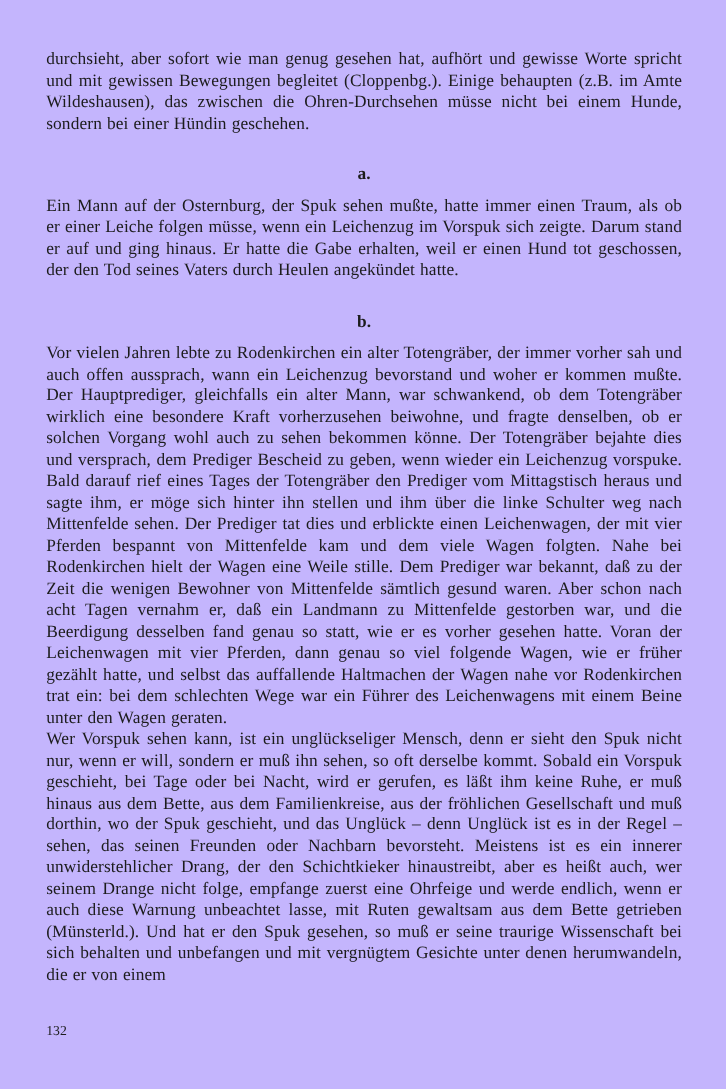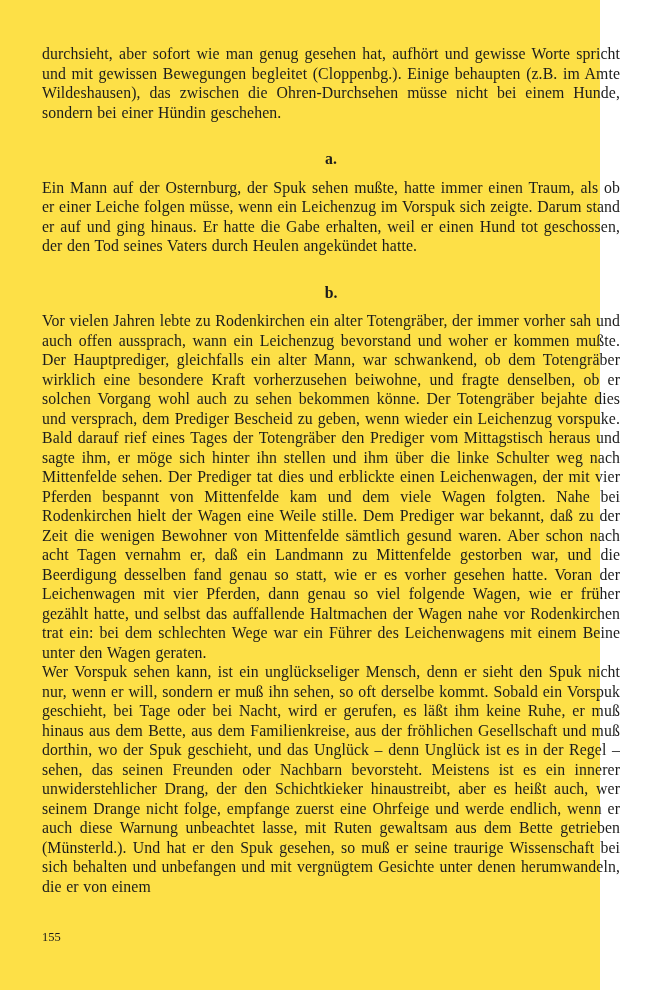--- a/index.html
+++ b/index.html
@@ -12,23 +12,23 @@
     height: 990px;
     position: relative;
     overflow: hidden;
     font-family: "Liberation Serif", "DejaVu Serif", serif;
     color: #1c1c1c;
   }
   .page {
     position: absolute;
     top: 0;
     left: 0;
-    width: 600px;
+    width: 660px;
     height: 990px;
-    background: #fde047;
+    background: #c4b5fd;
   }
   .text-block {
     position: absolute;
     top: 44px;
     left: 42px;
     width: 578px;
   }
   .body-para {
     margin: 0;
     font-size: 15.8px;
@@ -68,14 +68,14 @@
 
     <div class="section-heading">b.</div>
 
     <p class="body-para">Vor vielen Jahren lebte zu Rodenkirchen ein alter Totengräber, der immer vorher sah und auch offen aussprach, wann ein Leichenzug bevorstand und woher er kommen mußte. Der Hauptprediger, gleichfalls ein alter Mann, war schwankend, ob dem Totengräber wirklich eine besondere Kraft vorherzusehen beiwohne, und fragte denselben, ob er solchen Vorgang wohl auch zu sehen bekommen könne. Der Totengräber bejahte dies und versprach, dem Prediger Bescheid zu geben, wenn wieder ein Leichenzug vorspuke. Bald darauf rief eines Tages der Totengräber den Prediger vom Mittagstisch heraus und sagte ihm, er möge sich hinter ihn stellen und ihm über die linke Schulter weg nach Mittenfelde sehen. Der Prediger tat dies und erblickte einen Leichenwagen, der mit vier Pferden bespannt von Mittenfelde kam und dem viele Wagen folgten. Nahe bei Rodenkirchen hielt der Wagen eine Weile stille. Dem Prediger war bekannt, daß zu der Zeit die wenigen Bewohner von Mittenfelde sämtlich gesund waren. Aber schon nach acht Tagen vernahm er, daß ein Landmann zu Mittenfelde gestorben war, und die Beerdigung desselben fand genau so statt, wie er es vorher gesehen hatte. Voran der Leichenwagen mit vier Pferden, dann genau so viel folgende Wagen, wie er früher gezählt hatte, und selbst das auffallende Haltmachen der Wagen nahe vor Rodenkirchen trat ein: bei dem schlechten Wege war ein Führer des Leichenwagens mit einem Beine unter den Wagen geraten.</p>
 
 
     <p class="body-para">Wer Vorspuk sehen kann, ist ein unglückseliger Mensch, denn er sieht den Spuk nicht nur, wenn er will, sondern er muß ihn sehen, so oft derselbe kommt. Sobald ein Vorspuk geschieht, bei Tage oder bei Nacht, wird er gerufen, es läßt ihm keine Ruhe, er muß hinaus aus dem Bette, aus dem Familienkreise, aus der fröhlichen Gesellschaft und muß dorthin, wo der Spuk geschieht, und das Unglück – denn Unglück ist es in der Regel – sehen, das seinen Freunden oder Nachbarn bevorsteht. Meistens ist es ein innerer unwiderstehlicher Drang, der den Schichtkieker hinaustreibt, aber es heißt auch, wer seinem Drange nicht folge, empfange zuerst eine Ohrfeige und werde endlich, wenn er auch diese Warnung unbeachtet lasse, mit Ruten gewaltsam aus dem Bette getrieben (Münsterld.). Und hat er den Spuk gesehen, so muß er seine traurige Wissenschaft bei sich behalten und unbefangen und mit vergnügtem Gesichte unter denen herumwandeln, die er von einem</p>
 
   </div>
 
-  <div class="page-number">155</div>
+  <div class="page-number">132</div>
 </div>
 
 </body></html>

